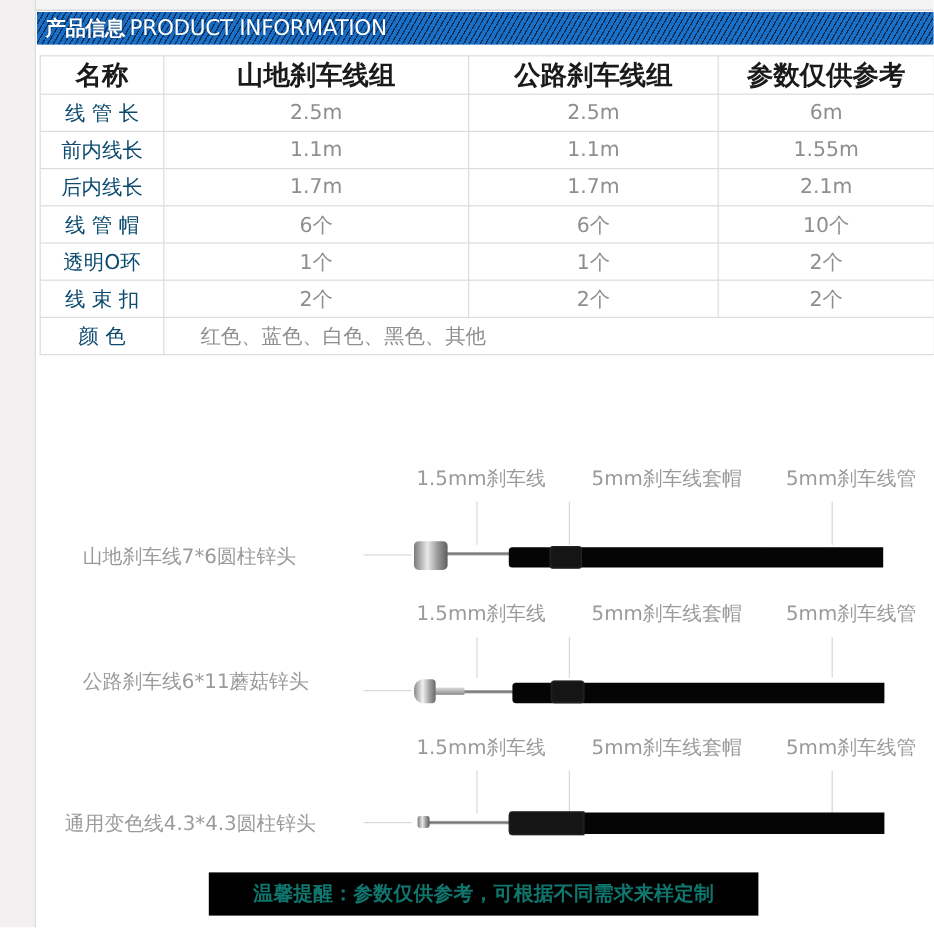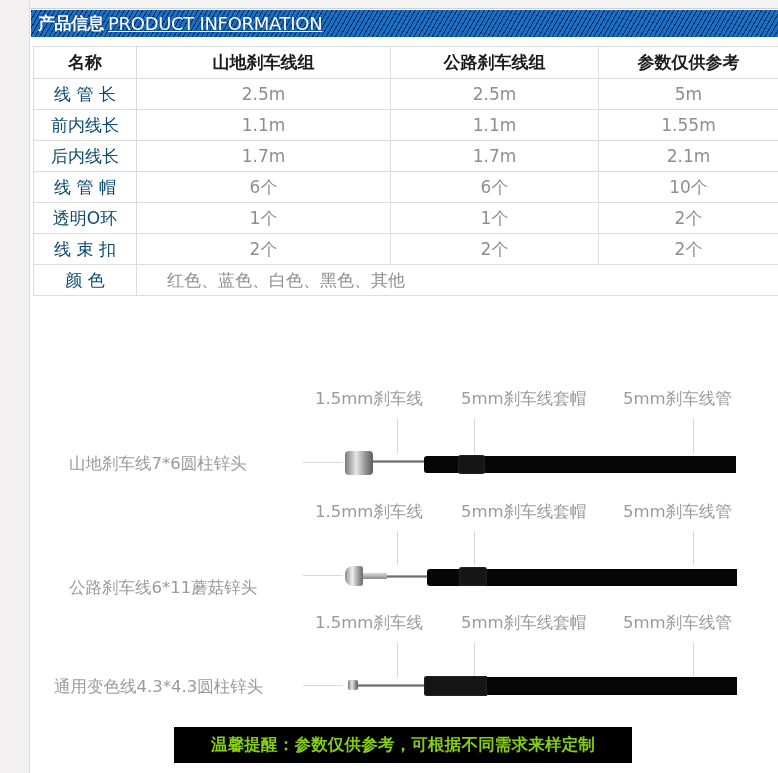--- a/index.html
+++ b/index.html
@@ -9,50 +9,50 @@
   .left-gutter { position: absolute; left: 0; top: 0; width: 30px; height: 773px; background: #f2f0f0; border-right: 1px solid #dddddd; }
   .top-strip { position: absolute; left: 30px; top: 0; width: 748px; height: 9px; background: #f4f4f4; border-bottom: 1px solid #d0d0d0; }
 
   .header-bar {
     position: absolute; left: 31px; top: 10px; width: 747px; height: 27px;
     background-color: #1870c8;
     background-image: repeating-linear-gradient(-60deg, #1870c8 0px, #1870c8 3px, #0e2b52 3px, #0e2b52 4px);
     color: #ffffff; display: flex; align-items: center; padding-left: 7px;
   }
   .header-cn { font-weight: bold; font-size: 17px; letter-spacing: -0.5px; text-shadow: 0 0 2px #0c3f7a; }
-  .header-en { font-size: 18px; margin-left: 4px; letter-spacing: -0.3px; text-shadow: 0 0 2px #0c3f7a; text-decoration: underline; }
+  .header-en { font-size: 18px; margin-left: 4px; letter-spacing: -0.3px; text-shadow: 0 0 2px #0c3f7a; }
 
   table.spec {
     position: absolute; left: 33px; top: 46px; width: 745px;
     border-collapse: collapse; table-layout: fixed;
   }
   table.spec td, table.spec th {
     border: 1px solid #dcdcdc; height: 31px; text-align: center;
     font-size: 17px; color: #8e8e8e; font-weight: normal; white-space: nowrap; overflow: hidden;
   }
-  table.spec th { color: #1a1a1a; font-weight: bold; font-size: 17px; height: 32px; }
+  table.spec th { color: #1a1a1a; font-weight: bold; font-size: 22px; height: 32px; }
   table.spec td.label { color: #0c4a6e; letter-spacing: 0px; }
   table.spec td.span-left { text-align: left; padding-left: 30px; }
 
   .diagram { position: absolute; left: 31px; top: 362px; width: 747px; height: 411px; }
   .dg-row { position: absolute; left: 0; width: 747px; height: 110px; }
-  .dg-lbl { position: absolute; font-size: 16.5px; color: #9a9a9a; white-space: nowrap; }
+  .dg-lbl { position: absolute; font-size: 16.5px; color: #9a9a9a; white-space: nowrap; margin-left: 32px; }
   .dg-vline { position: absolute; width: 1px; background: #d8d8d8; }
   .dg-hline { position: absolute; height: 1px; background: #d8d8d8; }
   .dg-name { position: absolute; font-size: 16.5px; color: #9a9a9a; white-space: nowrap; }
   .wire { position: absolute; height: 3px; background: linear-gradient(#bdbdbd, #6e6e6e, #bdbdbd); }
   .housing { position: absolute; height: 17px; background: #050505; border-radius: 3px 0 0 3px; }
   .ferrule { position: absolute; height: 19px; background: #151515; border-radius: 3px; box-shadow: inset 0 0 2px #444; }
   .cyl-head { position: absolute; background: linear-gradient(90deg, #7a7a7a, #e8e8e8 40%, #9a9a9a 70%, #5e5e5e); border-radius: 4px; }
   .mush-head { position: absolute; background: linear-gradient(90deg, #8a8a8a, #f0f0f0 40%, #9a9a9a 75%, #6a6a6a); border-radius: 8px 3px 3px 8px; }
   .mush-neck { position: absolute; height: 6px; background: linear-gradient(#dcdcdc, #8a8a8a); }
 
   .notice {
     position: absolute; left: 174px; top: 727px; width: 458px; height: 36px;
-    background: #000000; color: #84cc16; font-size: 16.5px; font-weight: bold;
+    background: #000000; color: #0f766e; font-size: 16.5px; font-weight: bold;
     display: flex; align-items: center; justify-content: center; letter-spacing: 0.2px;
   }
 </style>
 </head>
 <body>
 
 <div class="left-gutter"></div>
 <div class="top-strip"></div>
 
 <div class="header-bar">
@@ -73,21 +73,21 @@
       <th>山地刹车线组</th>
       <th>公路刹车线组</th>
       <th>参数仅供参考</th>
     </tr>
   </thead>
   <tbody>
     <tr>
       <td class="label">线 管 长</td>
       <td>2.5m</td>
       <td>2.5m</td>
-      <td>5m</td>
+      <td>6m</td>
     </tr>
     <tr>
       <td class="label">前内线长</td>
       <td>1.1m</td>
       <td>1.1m</td>
       <td>1.55m</td>
     </tr>
     <tr>
       <td class="label">后内线长</td>
       <td>1.7m</td>
@@ -136,21 +136,21 @@
     <div class="ferrule" style="left:427px; top:71px; width:27px;"></div>
   </div>
 
   <div class="dg-row" style="top:135px;">
     <span class="dg-lbl" style="left:284px; top:4px;">1.5mm刹车线</span>
     <span class="dg-lbl" style="left:430px; top:4px;">5mm刹车线套帽</span>
     <span class="dg-lbl" style="left:592px; top:4px;">5mm刹车线管</span>
     <div class="dg-vline" style="left:366px; top:34px; height:34px;"></div>
     <div class="dg-vline" style="left:443px; top:34px; height:34px;"></div>
     <div class="dg-vline" style="left:662px; top:34px; height:34px;"></div>
-    <span class="dg-name" style="left:38px; top:80px;">公路刹车线6*11蘑菇锌头</span>
+    <span class="dg-name" style="left:38px; top:60px;">公路刹车线6*11蘑菇锌头</span>
     <div class="dg-hline" style="left:272px; top:78px; width:40px;"></div>
     <div class="wire" style="left:354px; top:78px; width:44px;"></div>
     <div class="mush-neck" style="left:330px; top:76px; width:26px;"></div>
     <div class="mush-head" style="left:314px; top:69px; width:18px; height:20px;"></div>
     <div class="housing" style="left:396px; top:72px; width:310px;"></div>
     <div class="ferrule" style="left:428px; top:70px; width:28px;"></div>
   </div>
 
   <div class="dg-row" style="top:246px;">
     <span class="dg-lbl" style="left:284px; top:4px;">1.5mm刹车线</span>

